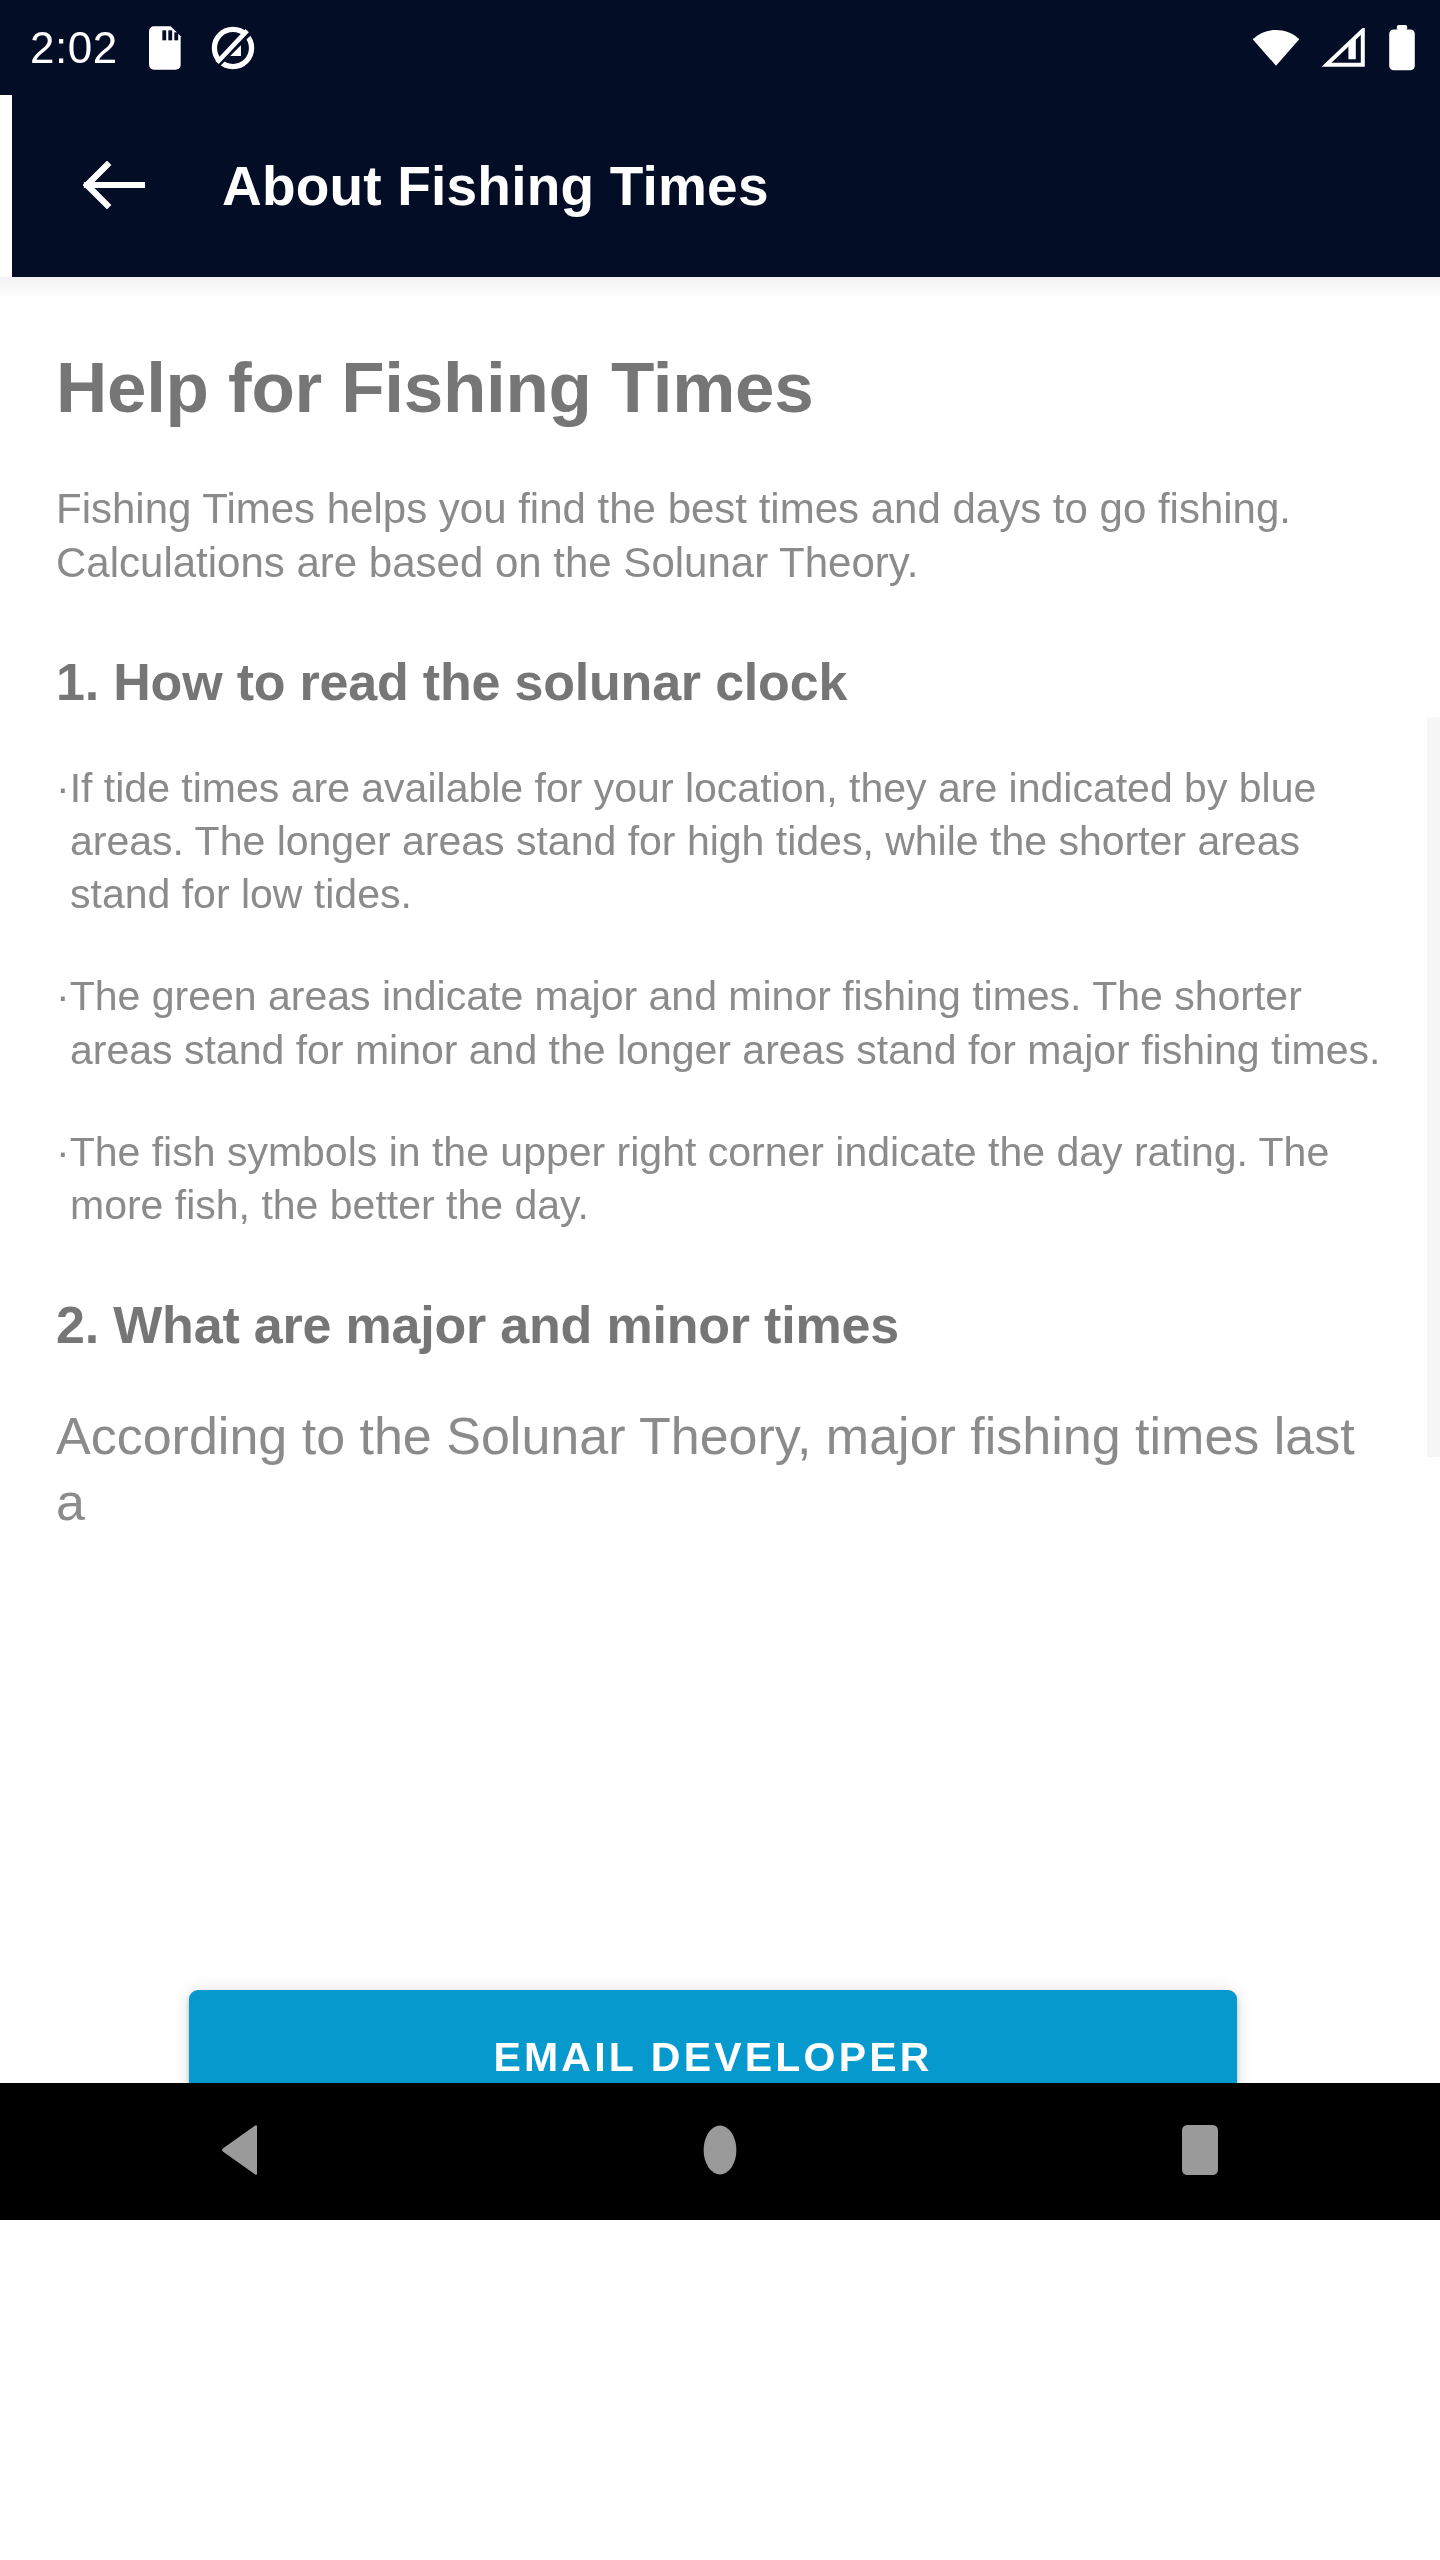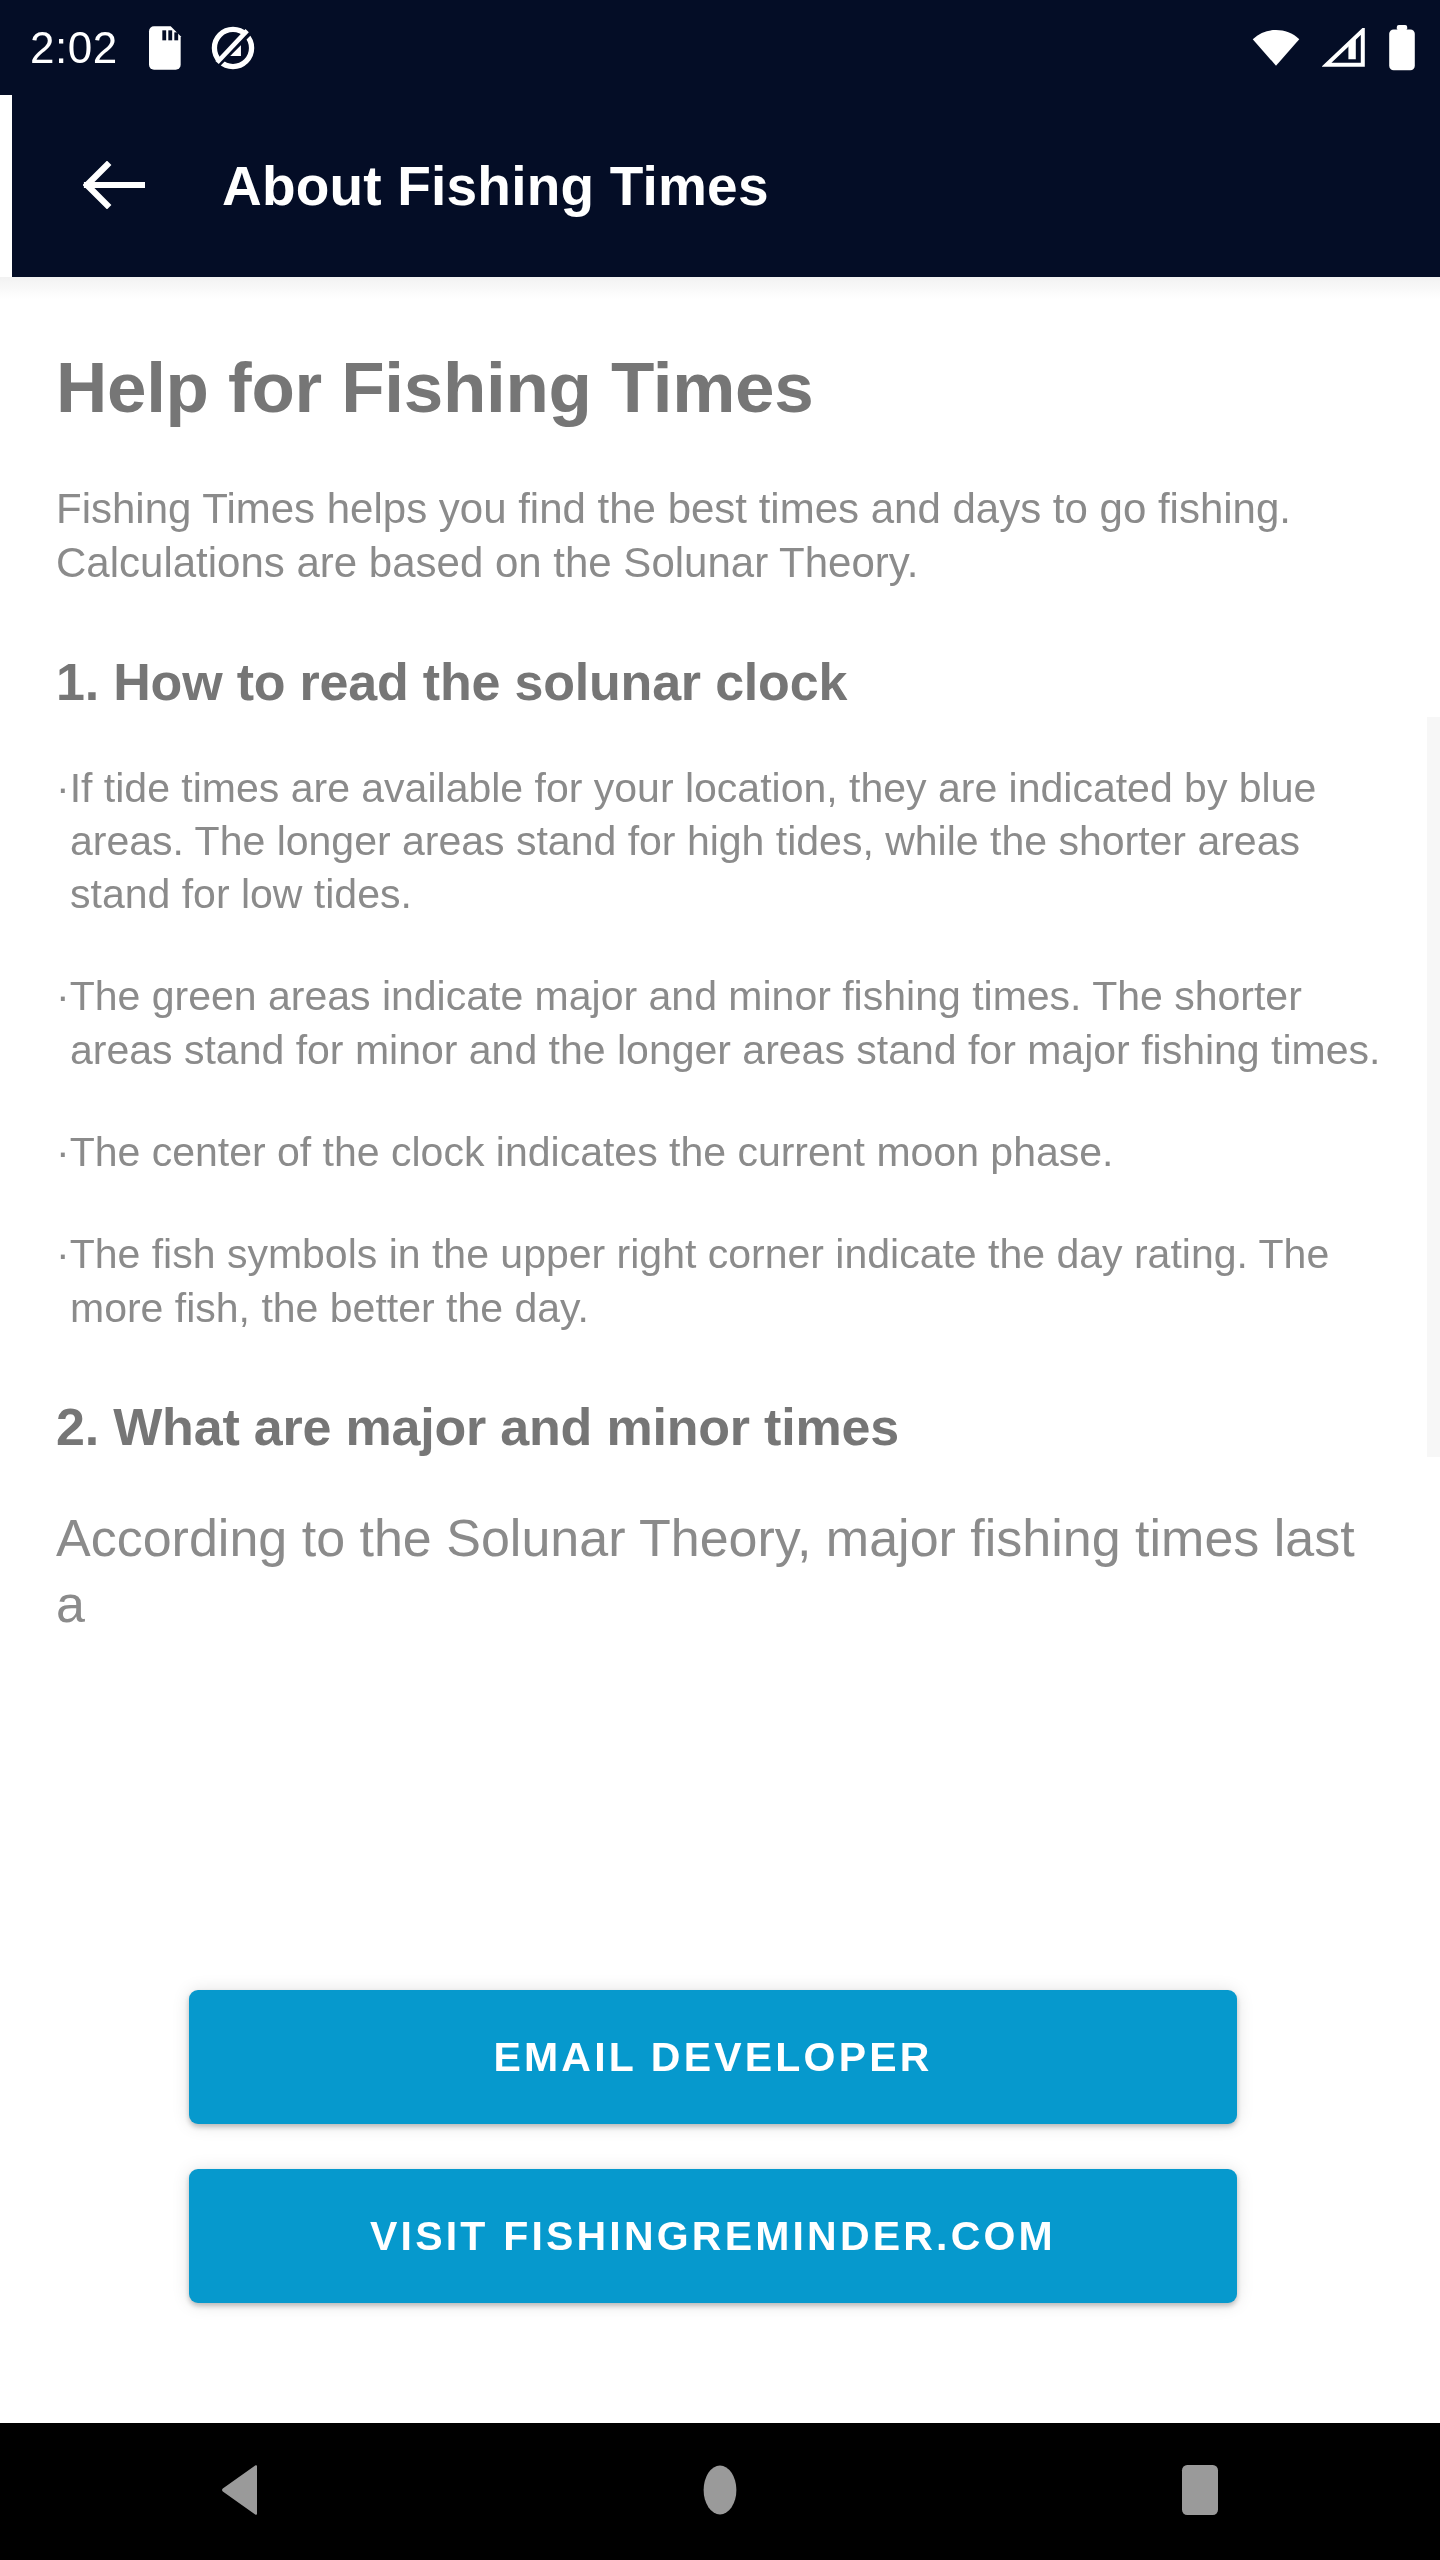--- a/index.html
+++ b/index.html
@@ -9,21 +9,21 @@
     width: 1440px;
     height: 2560px;
     background: #ffffff;
     font-family: "Liberation Sans", sans-serif;
     overflow: hidden;
   }
 
   #phone {
     position: relative;
     width: 1440px;
-    height: 2560px;
+    height: 2220px;
     background: #ffffff;
     overflow: hidden;
   }
 
   
   .status-bar {
     position: absolute;
     top: 0; left: 0;
     width: 1440px;
     height: 95px;
@@ -276,21 +276,20 @@
     <div class="content">
       <h1 class="page-title">Help for Fishing Times</h1>
 
       <p class="intro">Fishing Times helps you find the best times and days to go fishing. Calculations are based on the Solunar Theory.</p>
 
       <h2 class="section-heading">1. How to read the solunar clock</h2>
 
       <div class="bullet-list">
         <p class="bullet-item"><span class="dot">·</span><span>If tide times are available for your location, they are indicated by blue areas. The longer areas stand for high tides, while the shorter areas stand for low tides.</span></p>
         <p class="bullet-item"><span class="dot">·</span><span>The green areas indicate major and minor fishing times. The shorter areas stand for minor and the longer areas stand for major fishing times.</span></p>
-        <p class="bullet-item"><span class="dot">·</span><span>The center of the clock indicates the current moon phase.</span></p>
         <p class="bullet-item"><span class="dot">·</span><span>The fish symbols in the upper right corner indicate the day rating. The more fish, the better the day.</span></p>
       </div>
 
       <h2 class="section-heading">2. What are major and minor times</h2>
 
       <p class="para">According to the Solunar Theory, major fishing times last a</p>
     </div>
 
     <div class="scroll-track"></div>
   </div>

